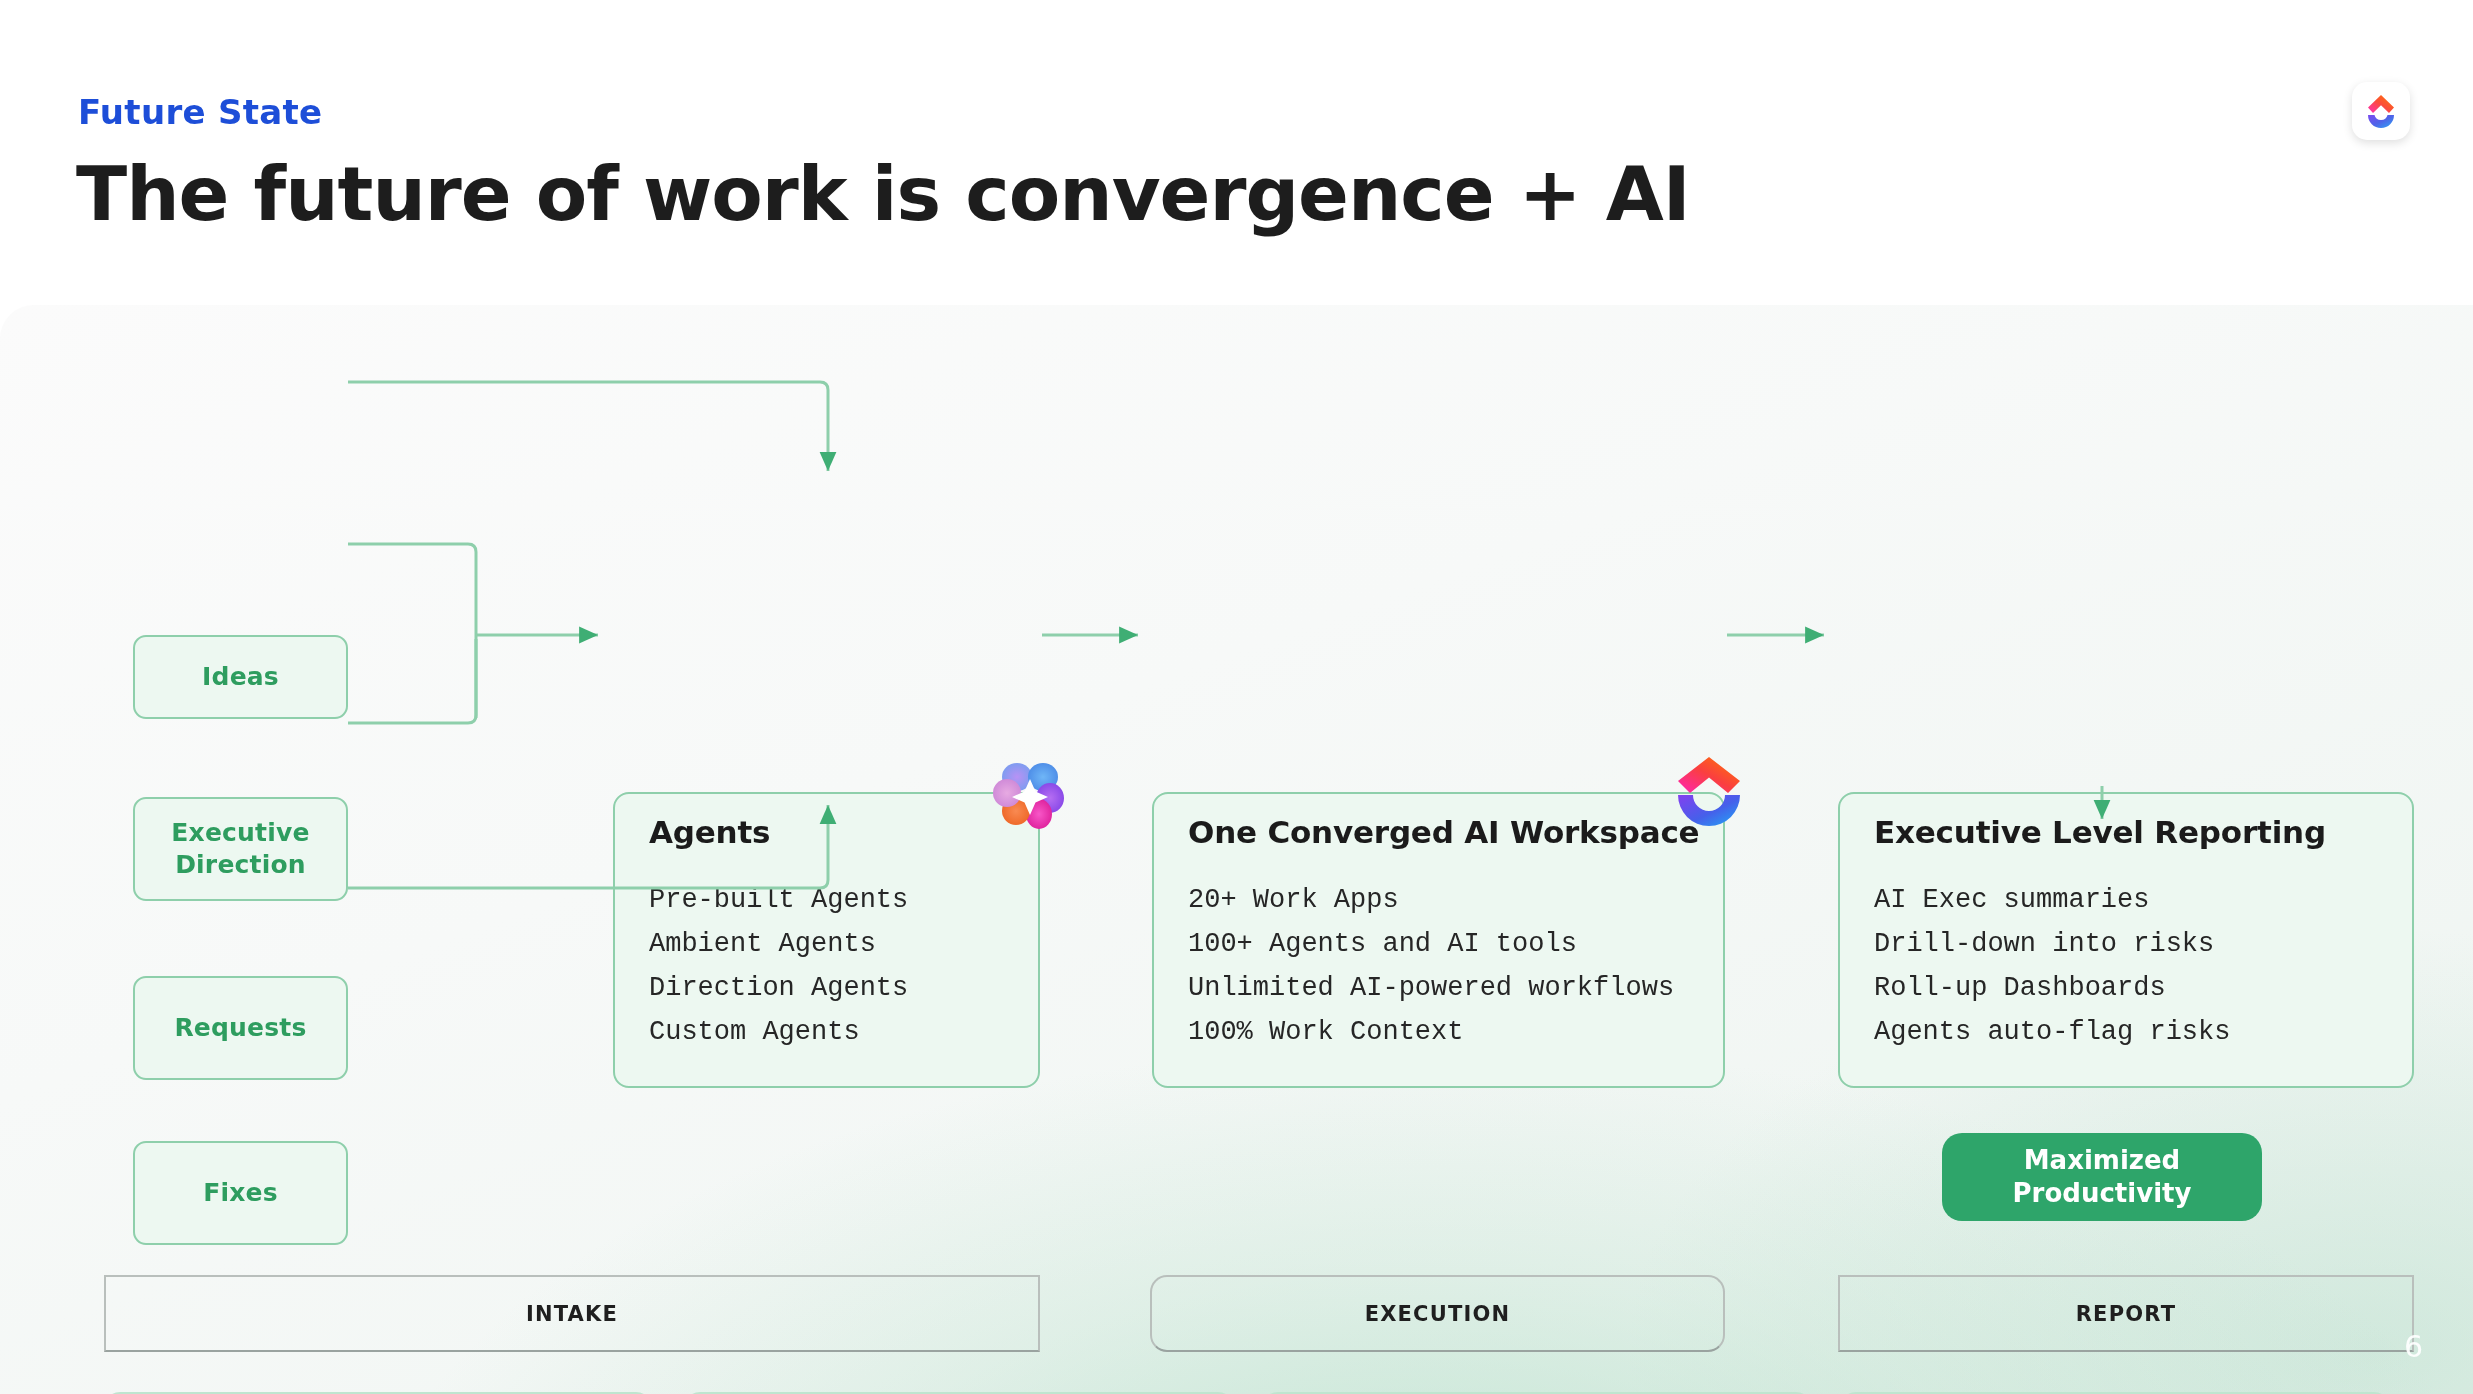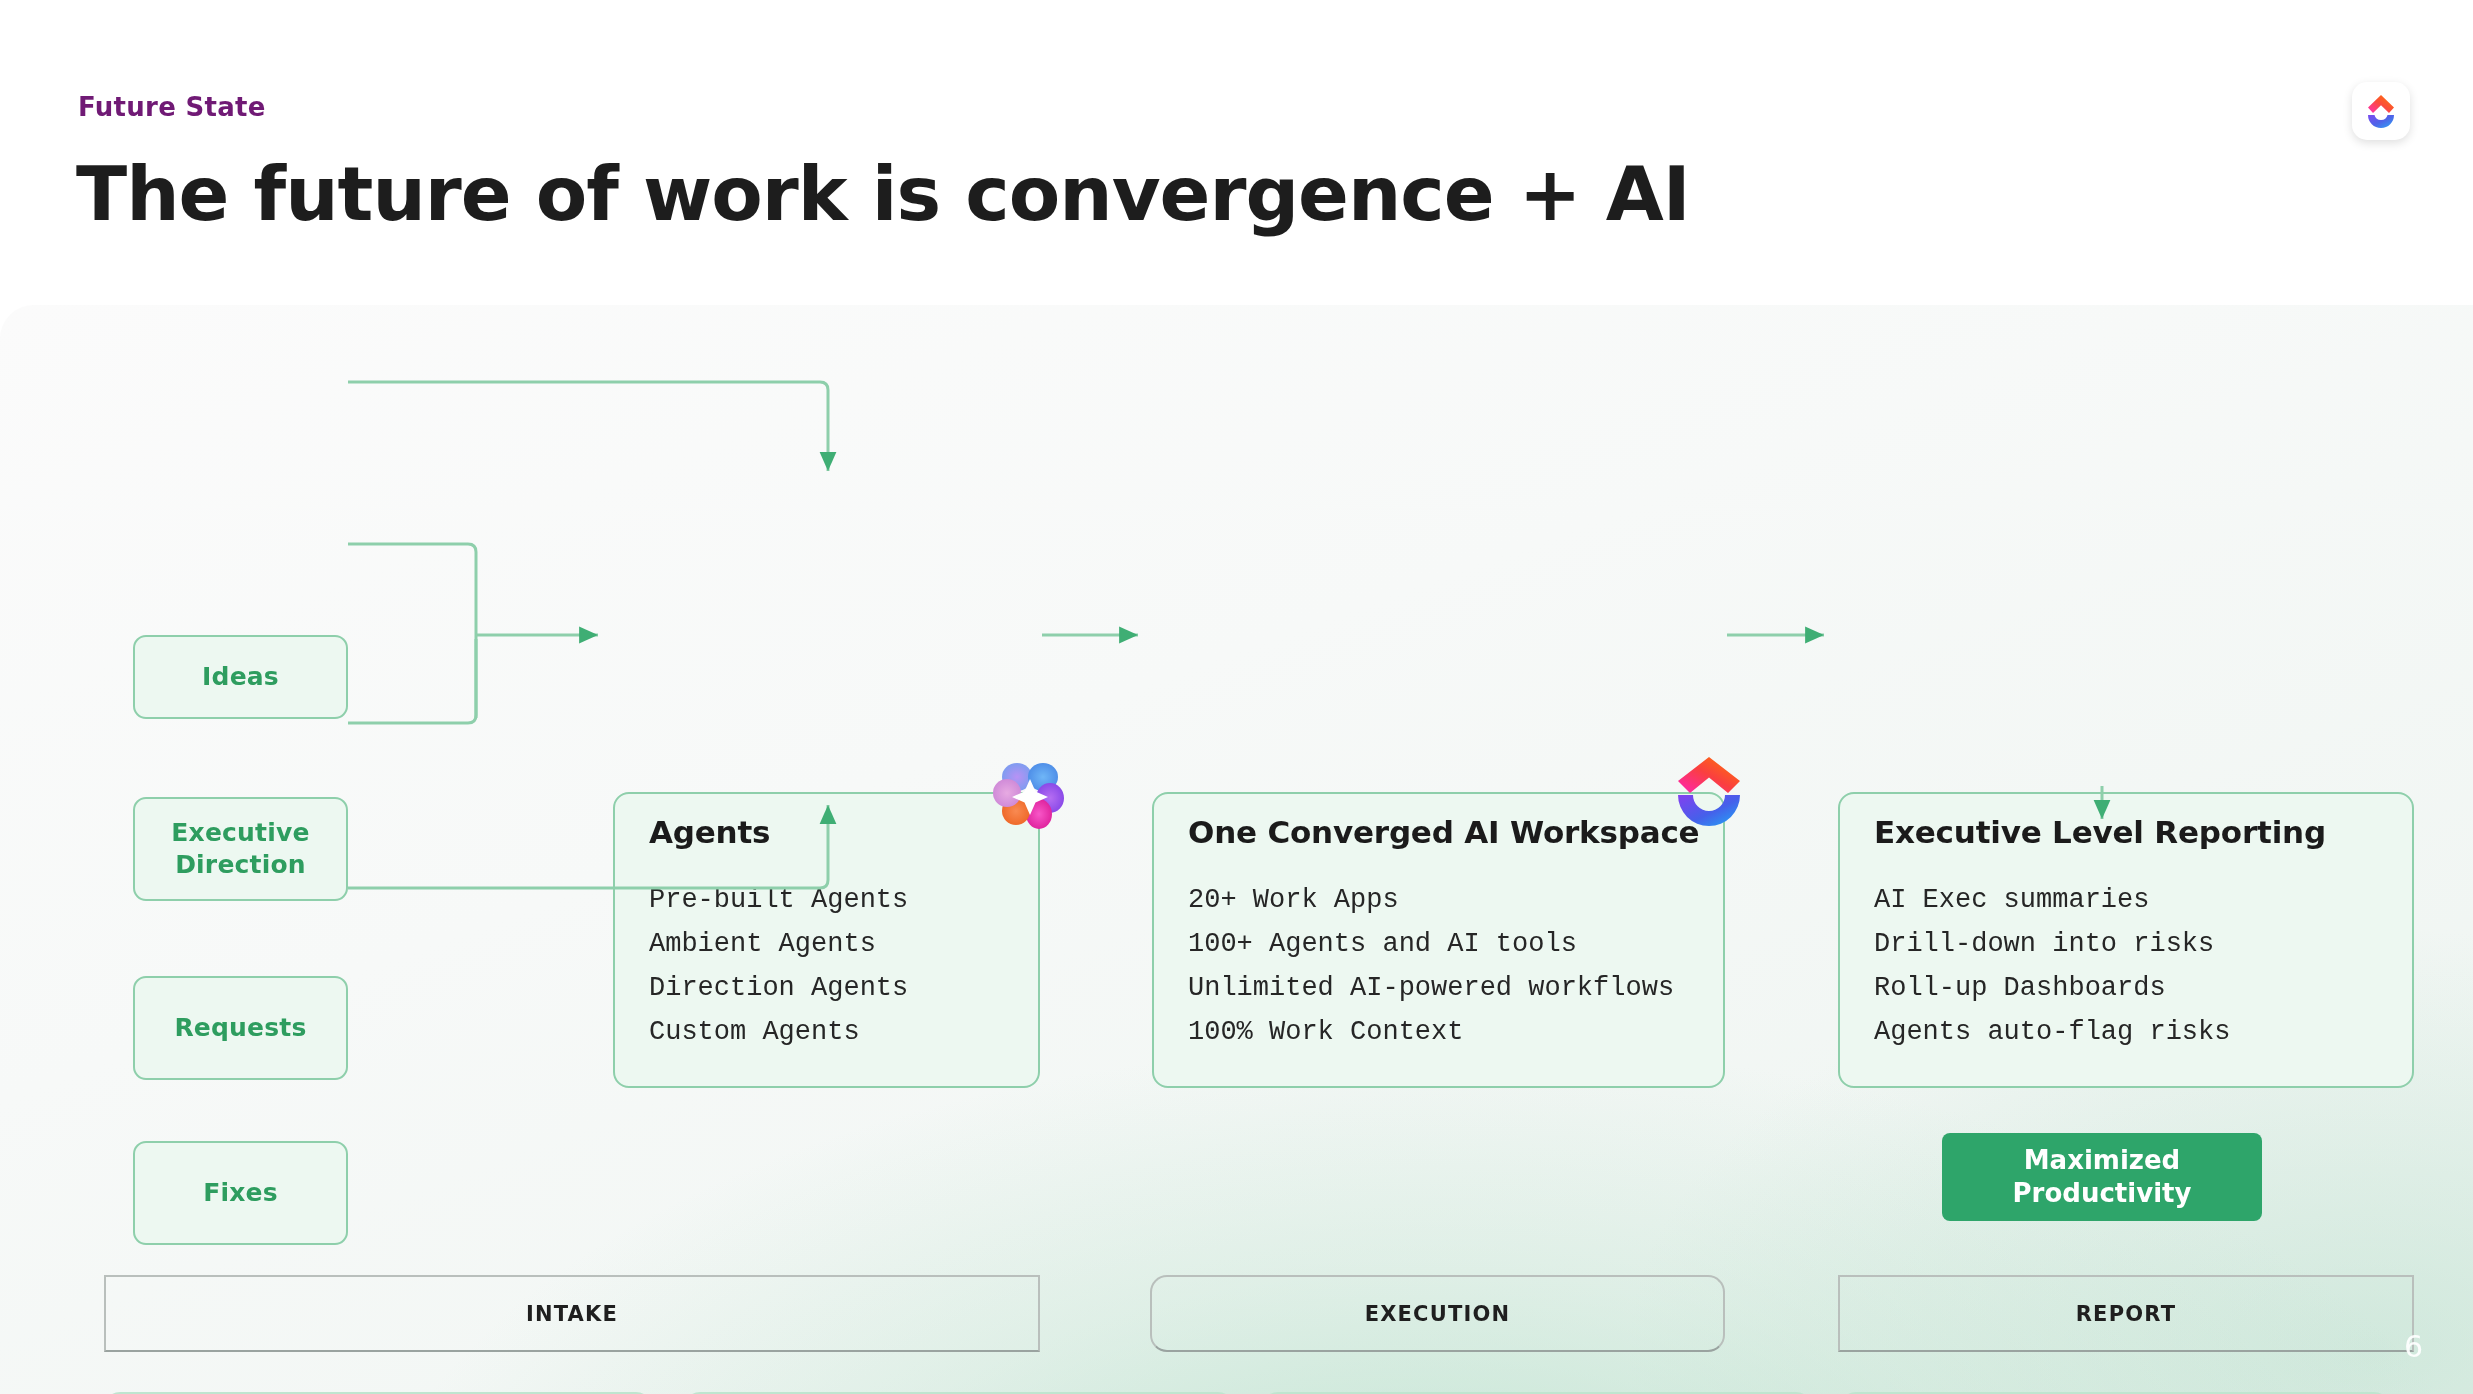--- a/index.html
+++ b/index.html
@@ -13,21 +13,21 @@
 
   
   .slide { position:absolute; inset:0; background:#ffffff; }
 
   .header {
     position:absolute; left:0; top:0; width:2473px; height:305px;
     background:#ffffff; z-index:5;
   }
   .eyebrow {
     position:absolute; left:78px; top:92px;
-    font-size:26px; font-weight:700; color:#701a75;
+    font-size:34px; font-weight:700; color:#1d4ed8;
     letter-spacing:.3px;
   }
   .headline {
     position:absolute; left:76px; top:150px;
     font-size:75px; font-weight:700; color:#1d1d1d;
     letter-spacing:-1px; white-space:nowrap;
   }
 
   
   .logo-tile {
@@ -87,21 +87,21 @@
     letter-spacing:-.2px; margin-bottom:28px; white-space:nowrap;
   }
   .stage-list { list-style:none;font-family:Liberation Mono, monospace; }
   .stage-list li {
     font-size:27px; color:#262626; line-height:1.63; white-space:nowrap;
   }
 
   
   .chip {
     position:absolute; left:1942px; top:828px; width:320px; height:88px;
-    background:#2ea56a; border-radius:8px;
+    background:#2ea56a; border-radius:20px;
     display:flex; flex-direction:column; align-items:center; justify-content:center;
     color:#ffffff; font-weight:700; font-size:26px; line-height:1.28;
     text-align:center;
   }
 
   
   .bracket {
     position:absolute; top:970px; height:77px;
     border:2px solid #b9bfbc;
     border-top-color:#b9bfbc;

